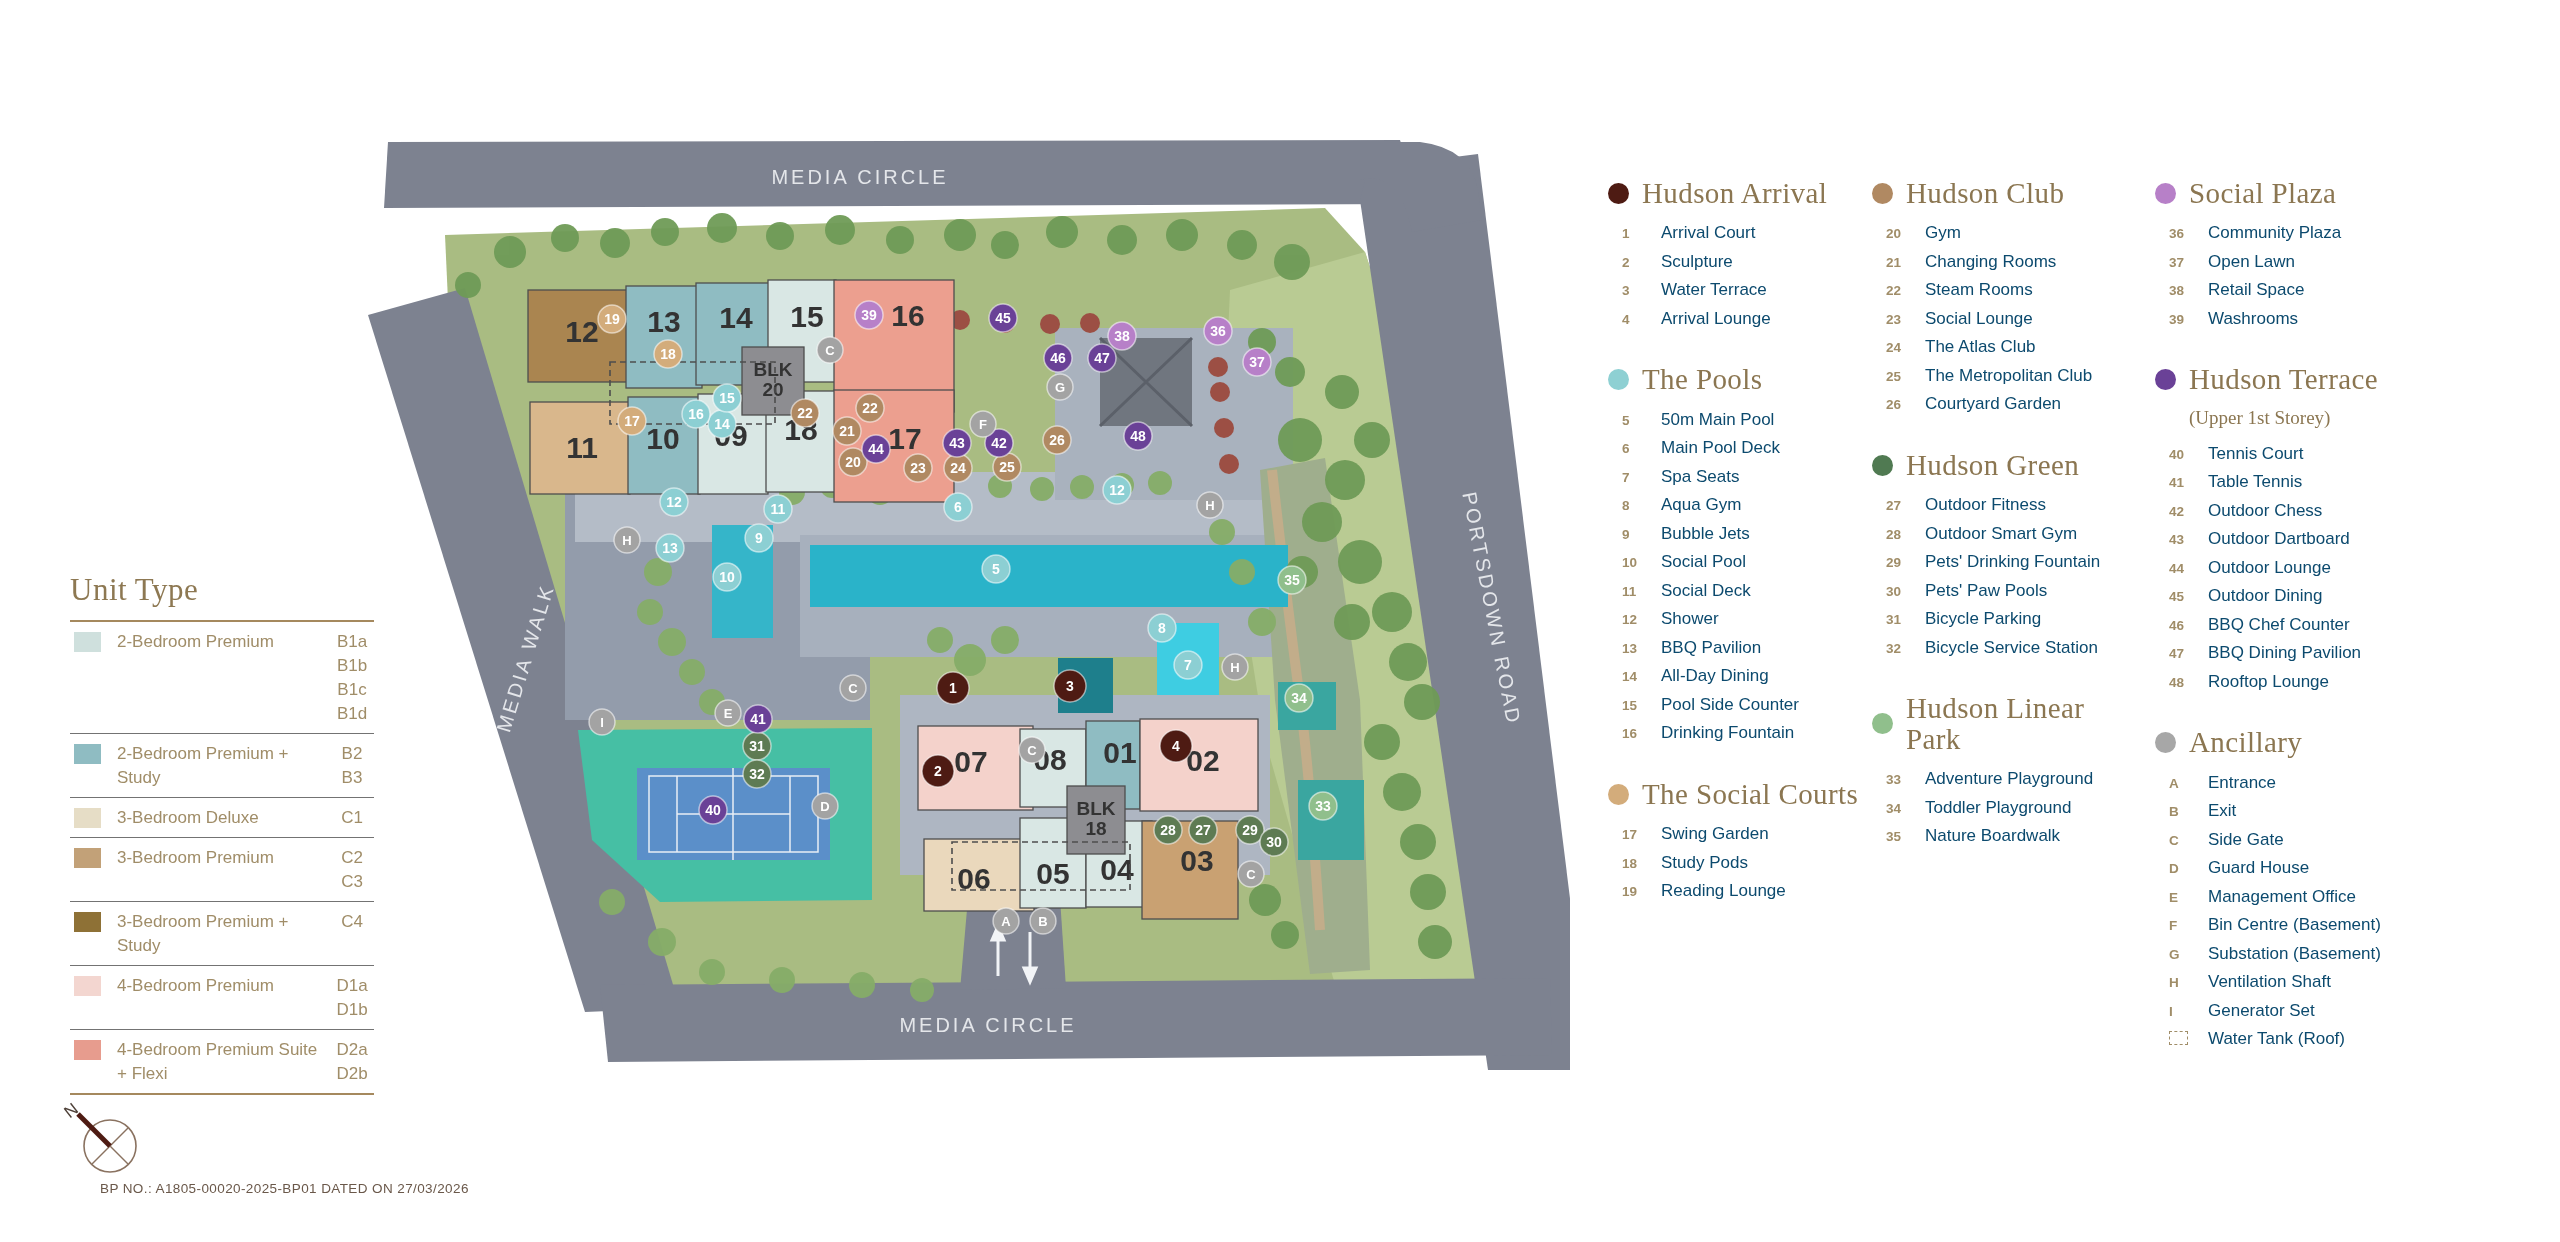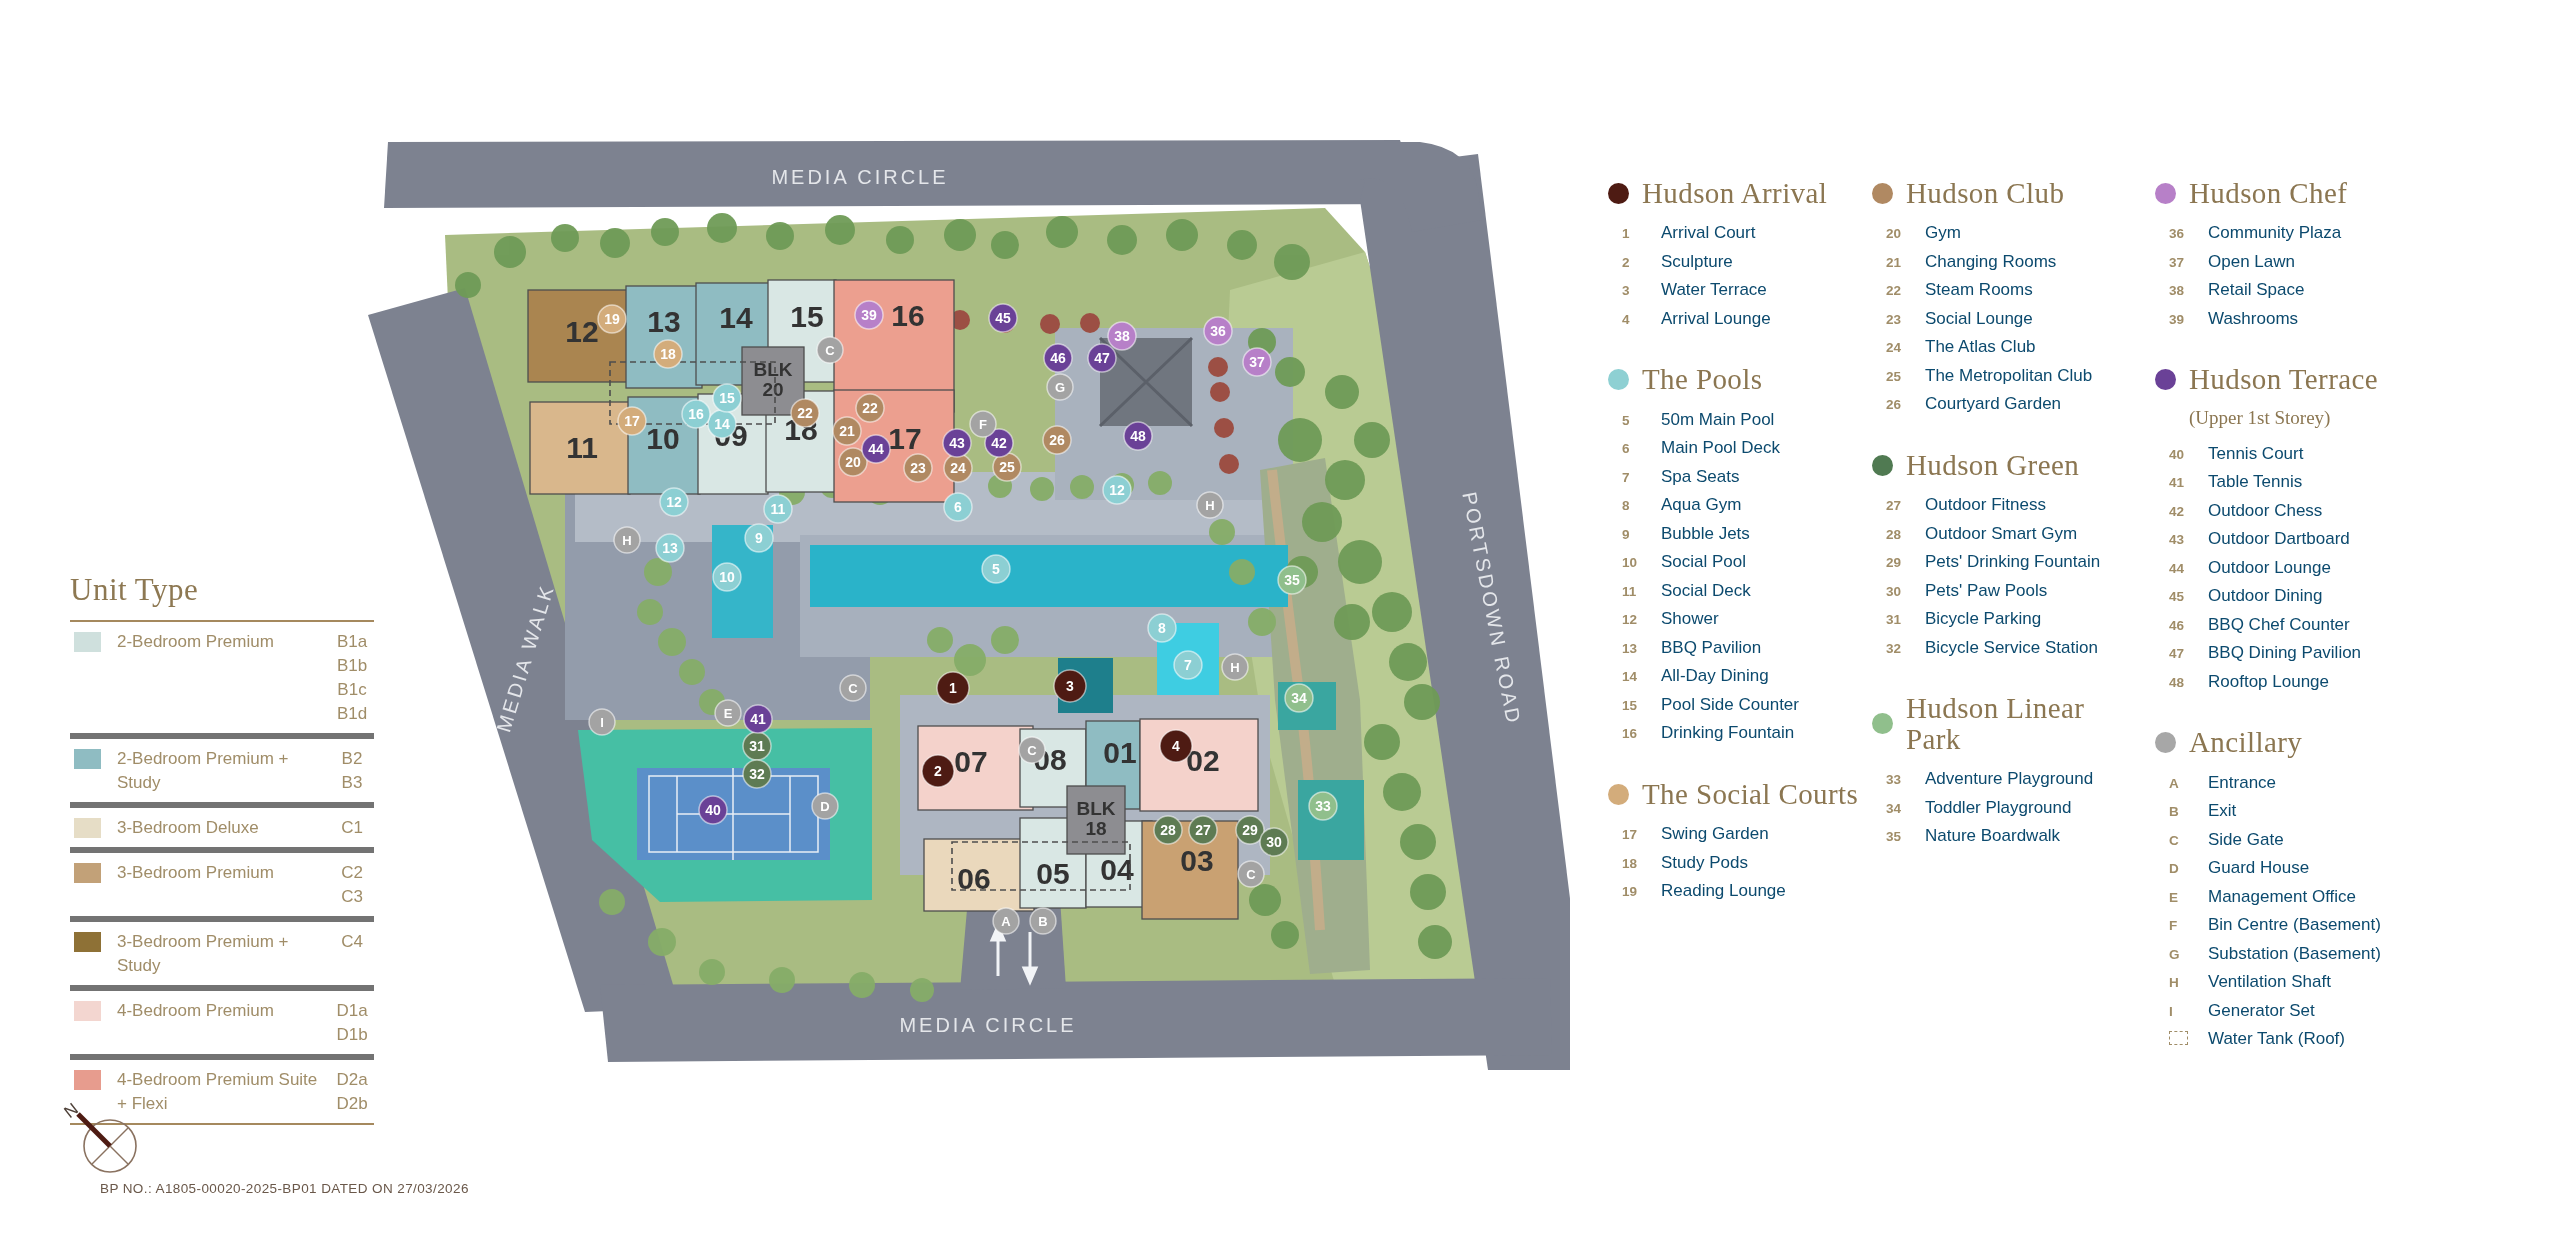--- a/index.html
+++ b/index.html
@@ -5,21 +5,21 @@
   html,body{margin:0;padding:0;background:#ffffff;}
   .stage{position:relative;width:2560px;height:1242px;background:#ffffff;overflow:hidden;
          font-family:"Liberation Sans",sans-serif;}
   svg text{font-family:"Liberation Sans",sans-serif;}
 
   
   .unit-legend{position:absolute;left:70px;top:572px;width:304px;}
   .unit-legend h2{font-family:"Liberation Serif",serif;font-weight:400;font-size:31px;
                   color:#8d7852;margin:0 0 12px 0;letter-spacing:.5px;}
   .unit-rows{border-top:2px solid #a5895e;border-bottom:2px solid #a5895e;}
-  .unit-row{display:flex;align-items:flex-start;padding:8px 0 7px 0;border-bottom:6px solid #737373;}
+  .unit-row{display:flex;align-items:flex-start;padding:8px 0 7px 0;border-bottom:1px solid #737373;}
   .unit-row:last-child{border-bottom:none;}
   .unit-swatch{width:27px;height:20px;margin:2px 16px 0 4px;flex:0 0 auto;}
   .unit-label{flex:1;font-size:17px;color:#a08d68;line-height:24px;}
   .unit-codes{width:44px;font-size:17px;color:#a08d68;text-align:center;}
   .unit-codes div{line-height:24px;}
 
   
   .legend-col{position:absolute;top:178px;}
   #legend-col-0{left:1608px;width:252px;}
   #legend-col-1{left:1872px;width:272px;}
@@ -736,21 +736,21 @@
             <span class="lg-key">35</span>
             <span class="lg-label">Nature Boardwalk</span>
           </div>
         </div>
       </div>
     </div>
   <div class="legend-col" id="legend-col-2">
       <div class="legend-group">
         <div class="lg-head">
           <span class="lg-dot" style="background: rgb(183, 128, 200);"></span>
-          <span class="lg-title">Hudson Chef</span>
+          <span class="lg-title">Social Plaza</span>
         </div>
         <div class="lg-items">
           <div class="lg-item">
             <span class="lg-key">36</span>
             <span class="lg-label">Community Plaza</span>
           </div>
           <div class="lg-item">
             <span class="lg-key">37</span>
             <span class="lg-label">Open Lawn</span>
           </div>

